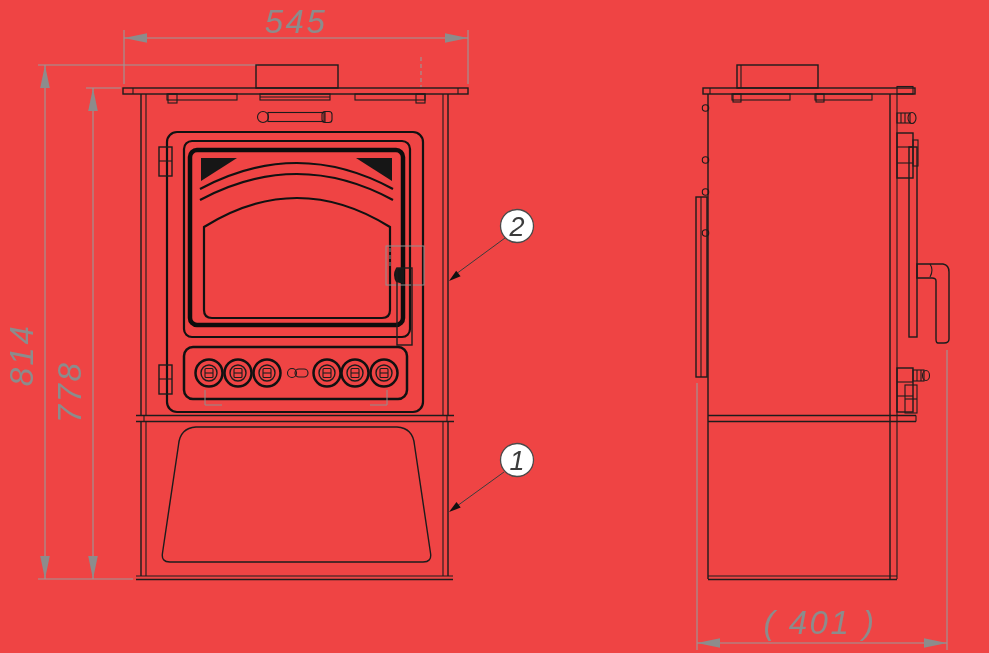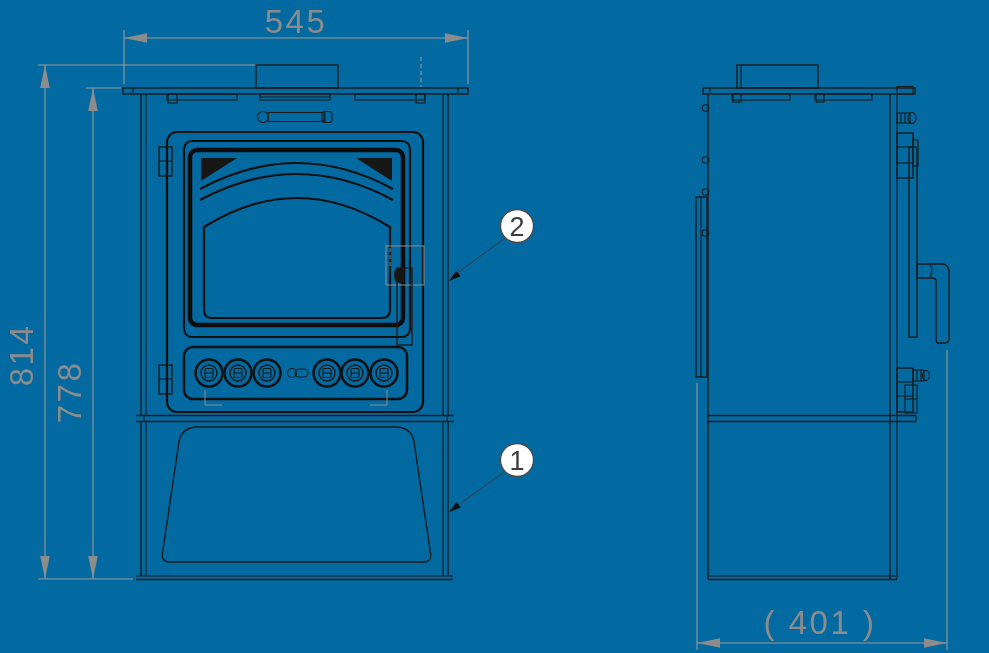--- a/index.html
+++ b/index.html
@@ -1,21 +1,22 @@
 <!DOCTYPE html>
 <html><head>
 <meta charset="utf-8">
 <style>
   html,body{margin:0;padding:0;background:#ffffff;}
   .canvas{
     position:relative;
     width:989px;height:653px;
-    background:#0369a1;
+    background:#ef4444;
     font-family:"Liberation Sans", sans-serif;
     overflow:hidden;
+    font-style:italic;
   }
   svg{display:block;}
   .dim-text{
     fill:#8c8c8c;
     font-size:33px;
     letter-spacing:2.5px;
     font-family:"Liberation Sans", sans-serif;
   }
   .co-text{
     fill:#3c3c3c;

